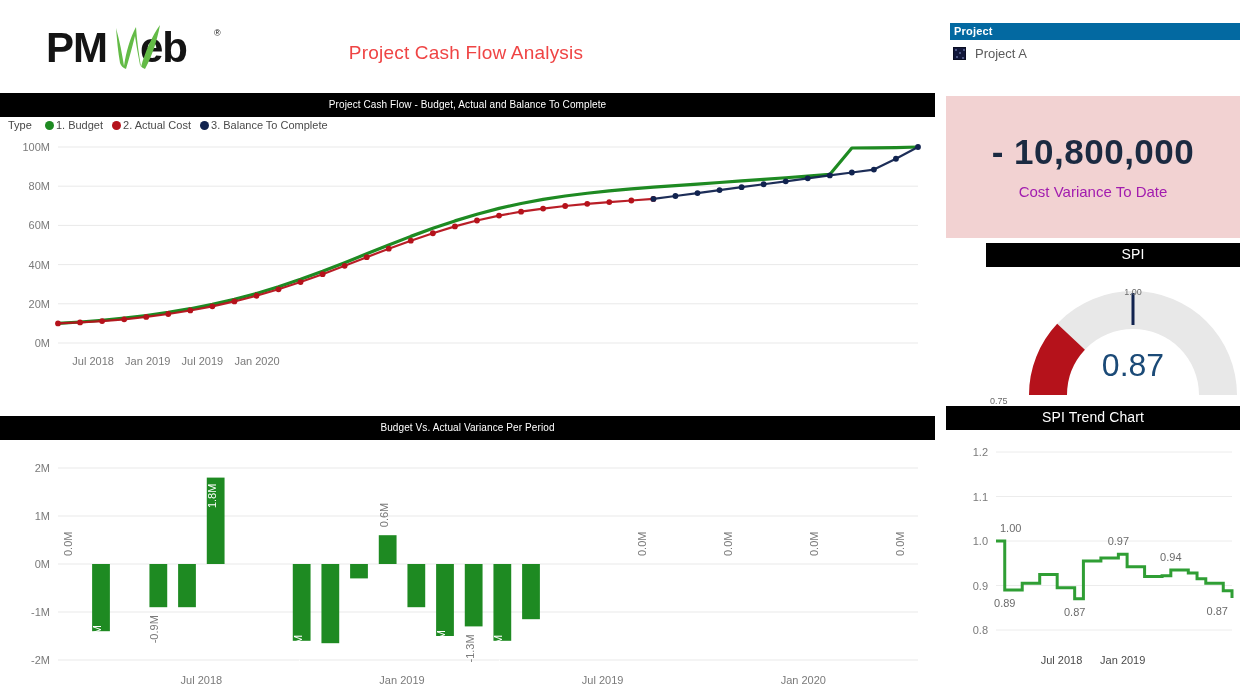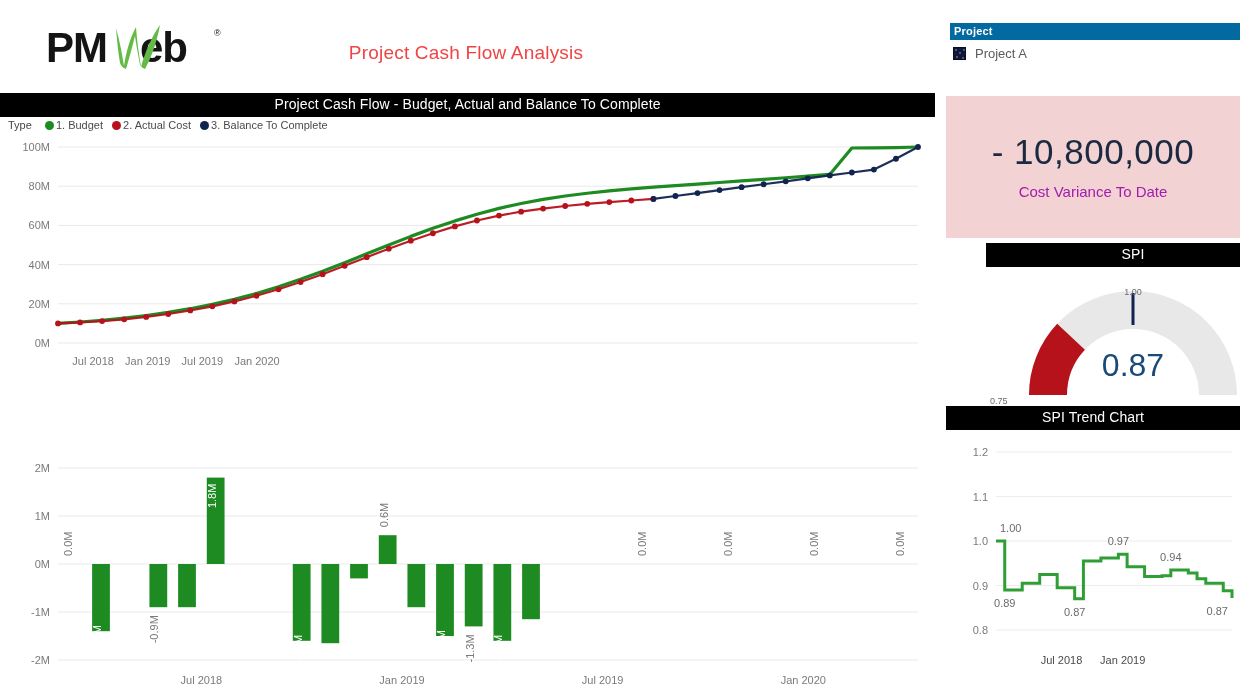--- a/index.html
+++ b/index.html
@@ -14,21 +14,21 @@
   .logo{position:absolute;left:38px;top:22px;width:200px;height:52px;}
   .logo svg{display:block;}
   .report-title{
     position:absolute;left:300px;top:42px;width:320px;text-align:center;
     font-size:19px;color:#ef4444;letter-spacing:.2px;white-space:nowrap;
   }
 
   
   .titlebar{
     background:#000;color:#fff;text-align:center;
-    font-size:14px;line-height:21px;height:21px;
+    font-size:10px;line-height:21px;height:21px;
     padding:1px 0 2px;letter-spacing:.1px;white-space:nowrap;overflow:hidden;
   }
   .titlebar.small{font-size:14px;}
 
   
   .cashflow{position:absolute;left:0;top:93px;width:935px;height:300px;}
   .cf-legend{position:absolute;left:8px;top:26px;font-size:11px;color:#4a4a4a;white-space:nowrap;}
   .cf-legend .lbl{color:#444;margin-right:4px;}
   .cf-legend .dot{
     display:inline-block;width:9px;height:9px;border-radius:50%;
@@ -60,21 +60,21 @@
       radial-gradient(circle at 9px 10px,#4c5580 .9px,transparent 1px);
     border:1px solid #0a0d22;box-sizing:border-box;
   }
   .slicer-label{font-size:13px;color:#5b5b5b;}
 
   .kpi{
     position:absolute;left:946px;top:96px;width:294px;height:142px;
     background:#f2d2d2;display:flex;flex-direction:column;
     align-items:center;justify-content:center;
   }
-  .kpi-value{font-size:35px;color:#1b2a41;letter-spacing:.5px;line-height:1;}
+  .kpi-value{font-size:35px;color:#1b2a41;letter-spacing:.5px;line-height:1;font-weight:bold;}
   .kpi-label{font-size:15px;color:#a21caf;margin-top:14px;}
 
   .spi{position:absolute;left:946px;top:243px;width:294px;height:170px;margin-left:40px;}
   .spi-body{position:relative;width:294px;height:146px;}
   .spi-min,.spi-max{position:absolute;bottom:7px;font-size:9px;color:#6b6b6b;}
   .spi-min{left:4px;}
   .spi-max{right:4px;}
   .spi-target-lbl{position:absolute;left:0;right:0;top:20px;text-align:center;font-size:9px;color:#6b6b6b;}
   .spi-value{
     position:absolute;left:0;right:0;top:80px;text-align:center;
@@ -175,20 +175,21 @@
           <circle cx="829.7948717948718" cy="38.420000000000016" r="2.9" fill="#11234f"></circle>
           <circle cx="851.8461538461539" cy="35.47999999999999" r="2.9" fill="#11234f"></circle>
           <circle cx="873.8974358974359" cy="32.53999999999999" r="2.9" fill="#11234f"></circle>
           <circle cx="895.9487179487179" cy="21.76000000000002" r="2.9" fill="#11234f"></circle>
           <circle cx="918" cy="10" r="2.9" fill="#11234f"></circle>
         </svg>
     </div>
   </div>
 
   <div class="variance">
+    <div class="titlebar">Budget Vs. Actual Variance Per Period</div>
     <div class="var-plot">
       <svg id="var-svg" width="935" height="252" viewBox="0 0 935 252">
           <line x1="58" y1="220" x2="918" y2="220" stroke="#e9e9e9" stroke-width="1"></line>
           <text x="50" y="224" font-size="11" fill="#7a7a7a" text-anchor="end">-2M</text>
           <line x1="58" y1="172" x2="918" y2="172" stroke="#e9e9e9" stroke-width="1"></line>
           <text x="50" y="176" font-size="11" fill="#7a7a7a" text-anchor="end">-1M</text>
           <line x1="58" y1="124" x2="918" y2="124" stroke="#e9e9e9" stroke-width="1"></line>
           <text x="50" y="128" font-size="11" fill="#7a7a7a" text-anchor="end">0M</text>
           <line x1="58" y1="76" x2="918" y2="76" stroke="#e9e9e9" stroke-width="1"></line>
           <text x="50" y="80" font-size="11" fill="#7a7a7a" text-anchor="end">1M</text>

